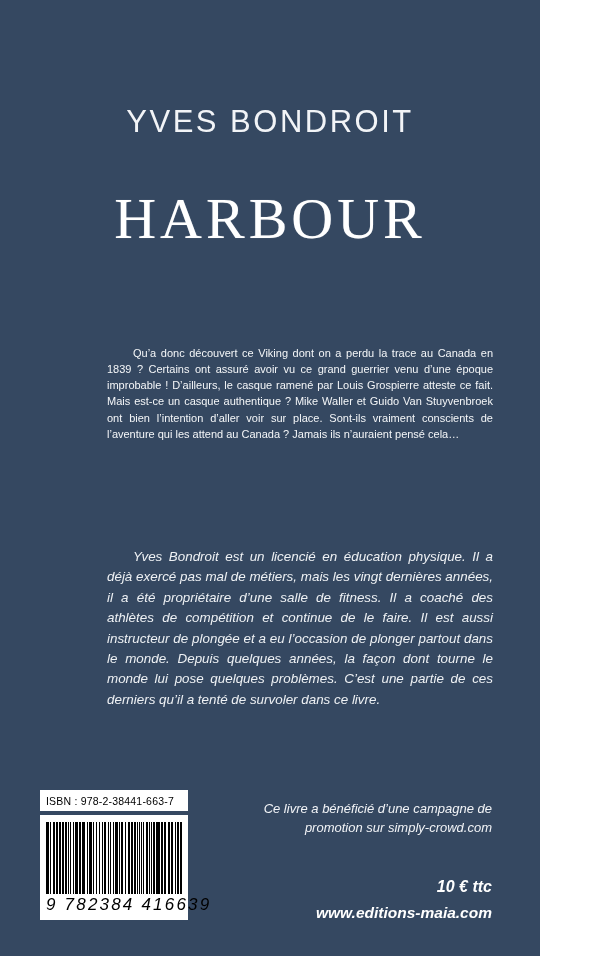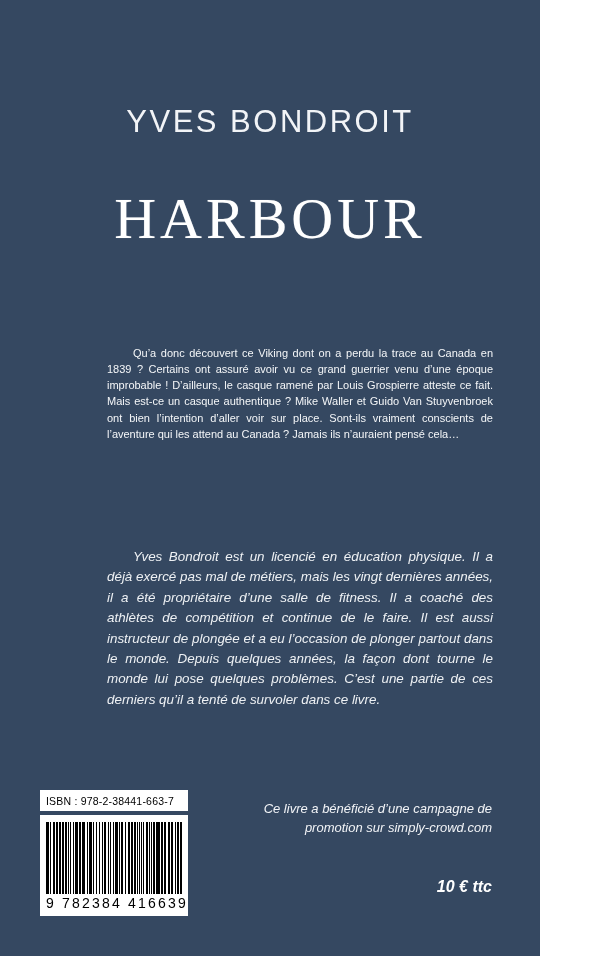--- a/index.html
+++ b/index.html
@@ -120,25 +120,26 @@
     align-items: stretch;
     gap: 0px;
   }
   .bars span {
     display: block;
     background: #000000;
   }
   .barcode-digits {
     color: #000000;
     font-family: "Liberation Sans", sans-serif;
-    font-size: 14px;
+    font-size: 17px;
     letter-spacing: 2.2px;
     text-align: left;
     padding: 1px 0 3px 0;
     white-space: nowrap;
+    font-style: italic;
   }
   .promo {
     position: absolute;
     right: 48px;
     top: 800px;
     width: 260px;
     text-align: right;
     font-style: italic;
     font-size: 13px;
     line-height: 1.45;
@@ -299,14 +300,15 @@
           <span style="width:1px"></span>
           <span style="width:1px;background:transparent"></span>
           <span style="width:1px"></span>
         </div>
       <div class="barcode-digits">9 782384 416639</div>
     </div>
   </div>
 
   <div class="promo">Ce livre a bénéficié d’une campagne de promotion sur simply-crowd.com</div>
   <div class="price">10 € ttc</div>
+  <div class="publisher">www.editions-maia.com</div>
 
 </div>
 
 </body></html>

